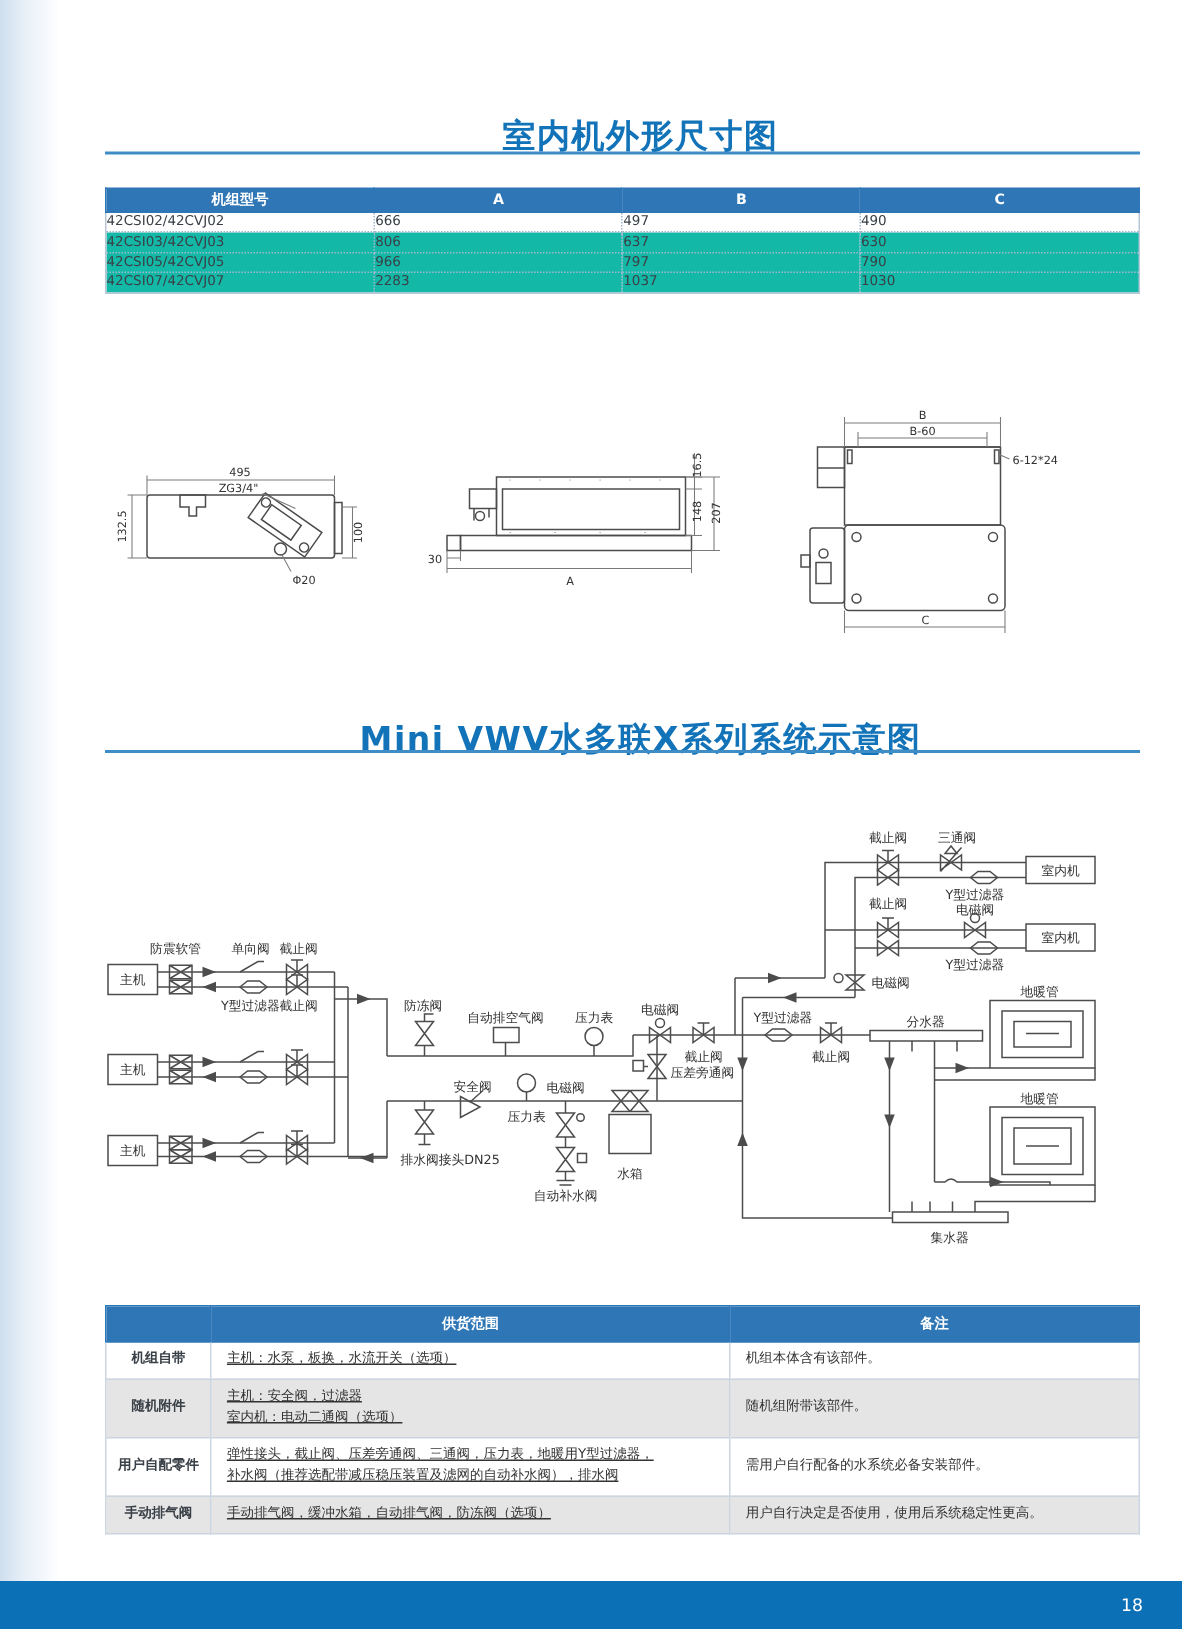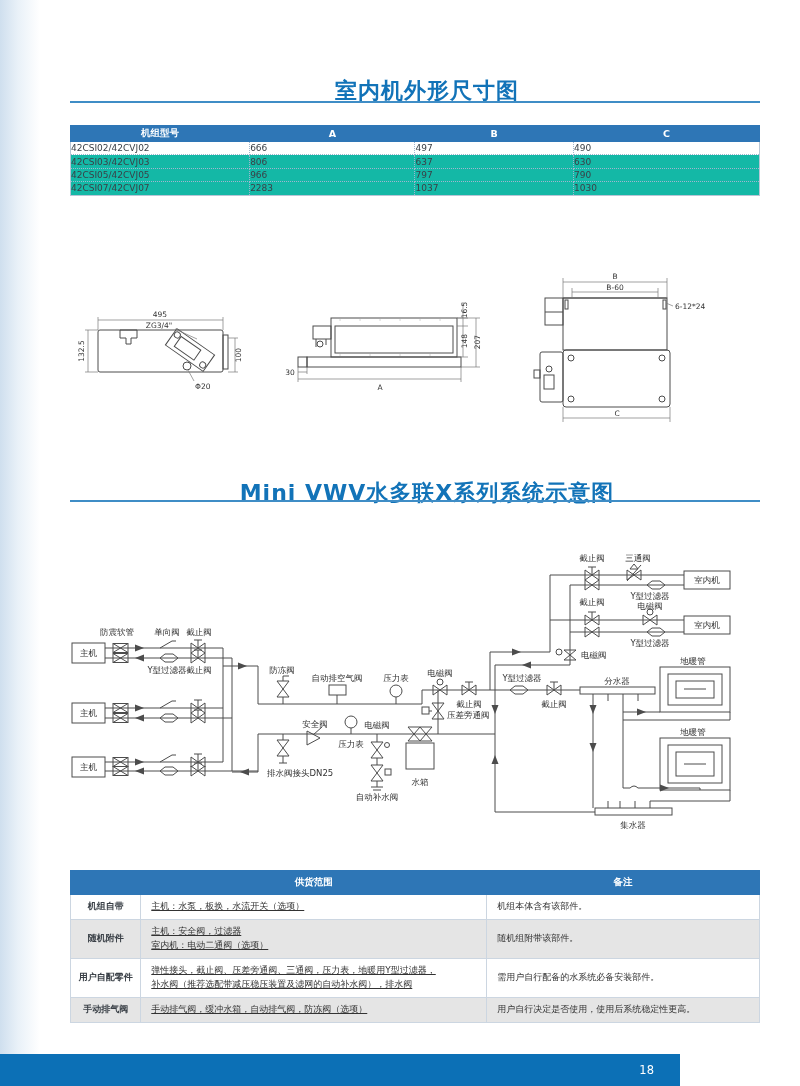--- a/index.html
+++ b/index.html
@@ -25,21 +25,21 @@
   .t2{position:absolute;left:70px;top:870px;width:690px;border-collapse:collapse;
       font-size:9px;table-layout:fixed;border-radius:27px;}
   .t2 th{background:#2e76b6;color:#fff;font-size:9.5px;font-weight:bold;height:23px;padding:0;border:1px solid #2e76b6;}
   .t2 td{border:1px solid #ccd6e1;color:#333;padding:5px 10px;line-height:1.55;vertical-align:middle;}
   .t2 td.lbl{text-align:center;padding:5px 2px;font-weight:bold;color:#3a4047;}
   .t2 td.scope{white-space:pre-line;text-decoration:underline;}
   .t2 tr.alt{background:#e5e5e5;}
   .tc0{width:10.2%;}.tc1{width:50.2%;}.tc2{width:39.6%;}
 
   
-  .footer{position:absolute;left:0;top:1054px;width:680px;height:32px;background:#0c70b6;}
+  .footer{position:absolute;left:0;top:1054px;width:788px;height:32px;background:#0c70b6;}
   .pageno{position:absolute;right:26px;top:9px;color:#fff;font-size:11.5px;}
 
   
   svg{position:absolute;overflow:visible;}
   .ln{stroke:#4c4c4c;stroke-width:1;fill:none;}
   .thin{stroke:#7a7a7a;stroke-width:0.7;fill:none;}
   .fillb{fill:#4c4c4c;stroke:none;}
   .box{fill:#ffffff;stroke:#4c4c4c;stroke-width:1;}
   text.dg{font-size:8.5px;fill:#333;font-family:"DejaVu Sans","Liberation Sans",sans-serif;}
   text.dim{font-size:7.5px;fill:#333;font-family:"DejaVu Sans","Liberation Sans",sans-serif;}

